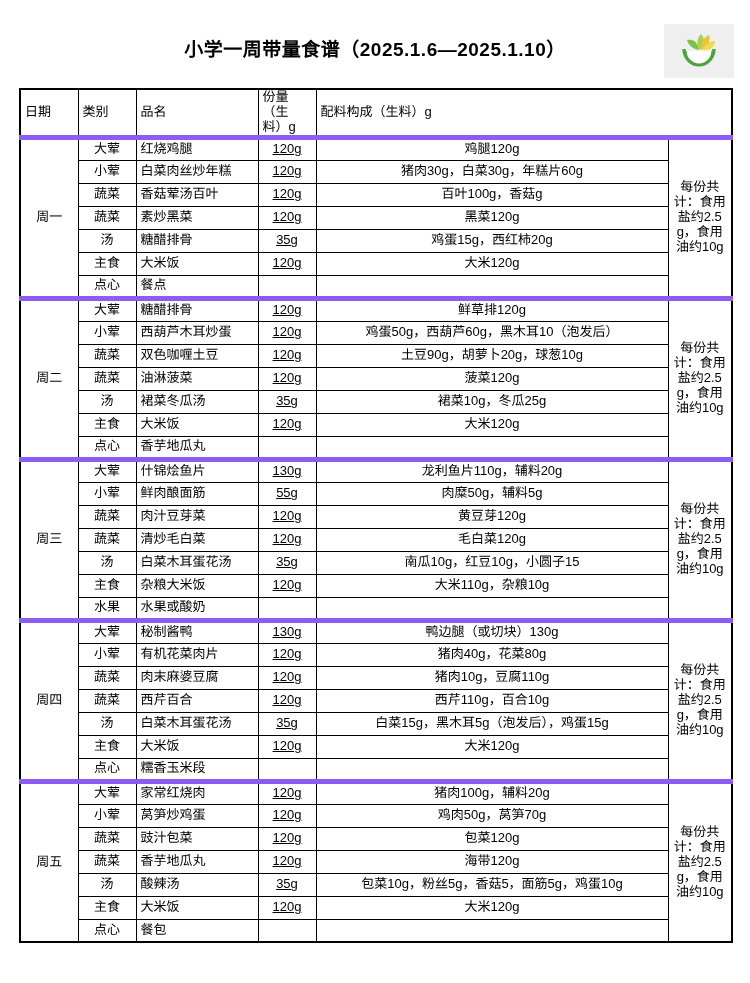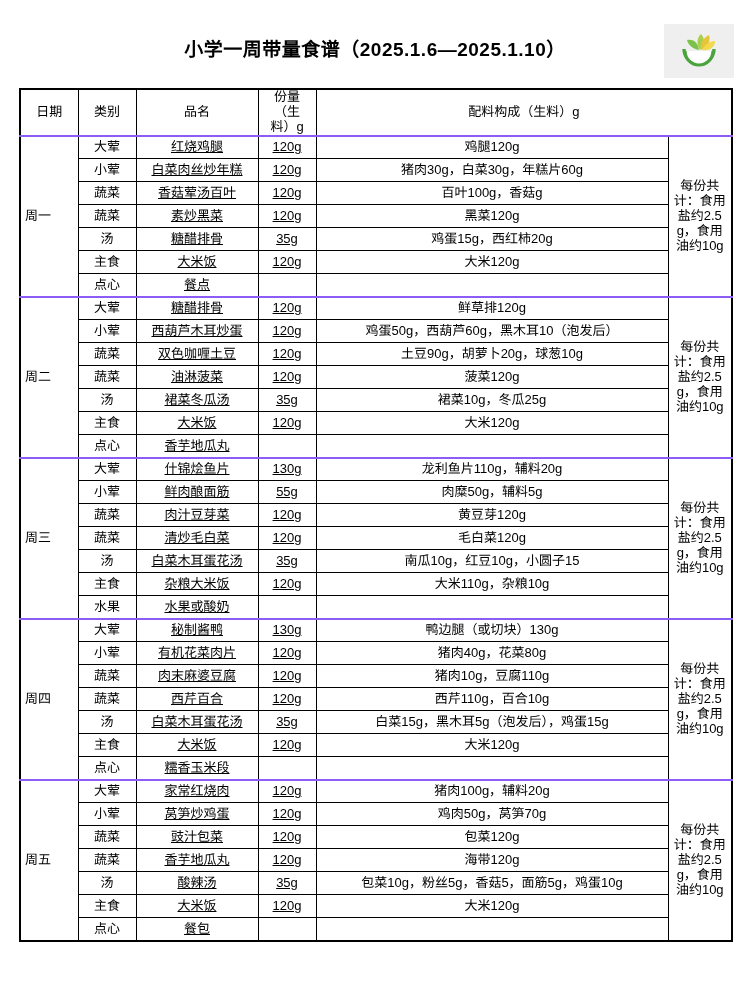--- a/index.html
+++ b/index.html
@@ -74,51 +74,51 @@
   
   col.c-date  { width: 58px; }
   col.c-cat   { width: 58px; }
   col.c-dish  { width: 122px; }
   col.c-port  { width: 58px; }
   col.c-ingr  { width: 352px; }
   col.c-note  { width: 64px; }
 
   
   thead td {
-    text-align: center;
     font-size: 13.5px;
     height: 40px;
     border-bottom: 2px solid #000;
   }
   td.hdr-portion {
     font-size: 11px;
     line-height: 1.25;
   }
 
   
   td.cell-date {
+    text-align: center;
     font-size: 13.5px;
     border-left: 2px solid #000;
   }
   td.cell-cat  { text-align: center; }
-  td.cell-dish { text-align: center; text-decoration: underline; }
+  td.cell-dish { text-align: left; }
   td.cell-port { text-align: center; text-decoration: underline; }
   td.cell-ingr { text-align: center; padding-left: 5px; }
   td.cell-note {
     text-align: center;
     font-size: 11.5px;
     line-height: 1.32;
     vertical-align: middle;
     padding: 2px 4px;
     border-right: 2px solid #000;
     word-break: break-all;
   }
 
   
-  tr.day-start > td { border-top: 2px solid #8b5cf6; }
+  tr.day-start > td { border-top: 5px solid #8b5cf6; }
   tbody tr:last-child > td { border-bottom: 2px solid #000; }
 </style>
 </head>
 <body>
 
 <div class="page-header">
   <div class="doc-title">小学一周带量食谱（2025.1.6—2025.1.10）</div>
   <div class="brand-logo">
     <svg width="46" height="44" viewBox="0 0 46 44" aria-hidden="true">
       <path d="M8 20 a15 15 0 1 0 30 0 a15 15 0 0 1 -30 0 z" fill="none" stroke="#4aa33c" stroke-width="3.4"></path>

